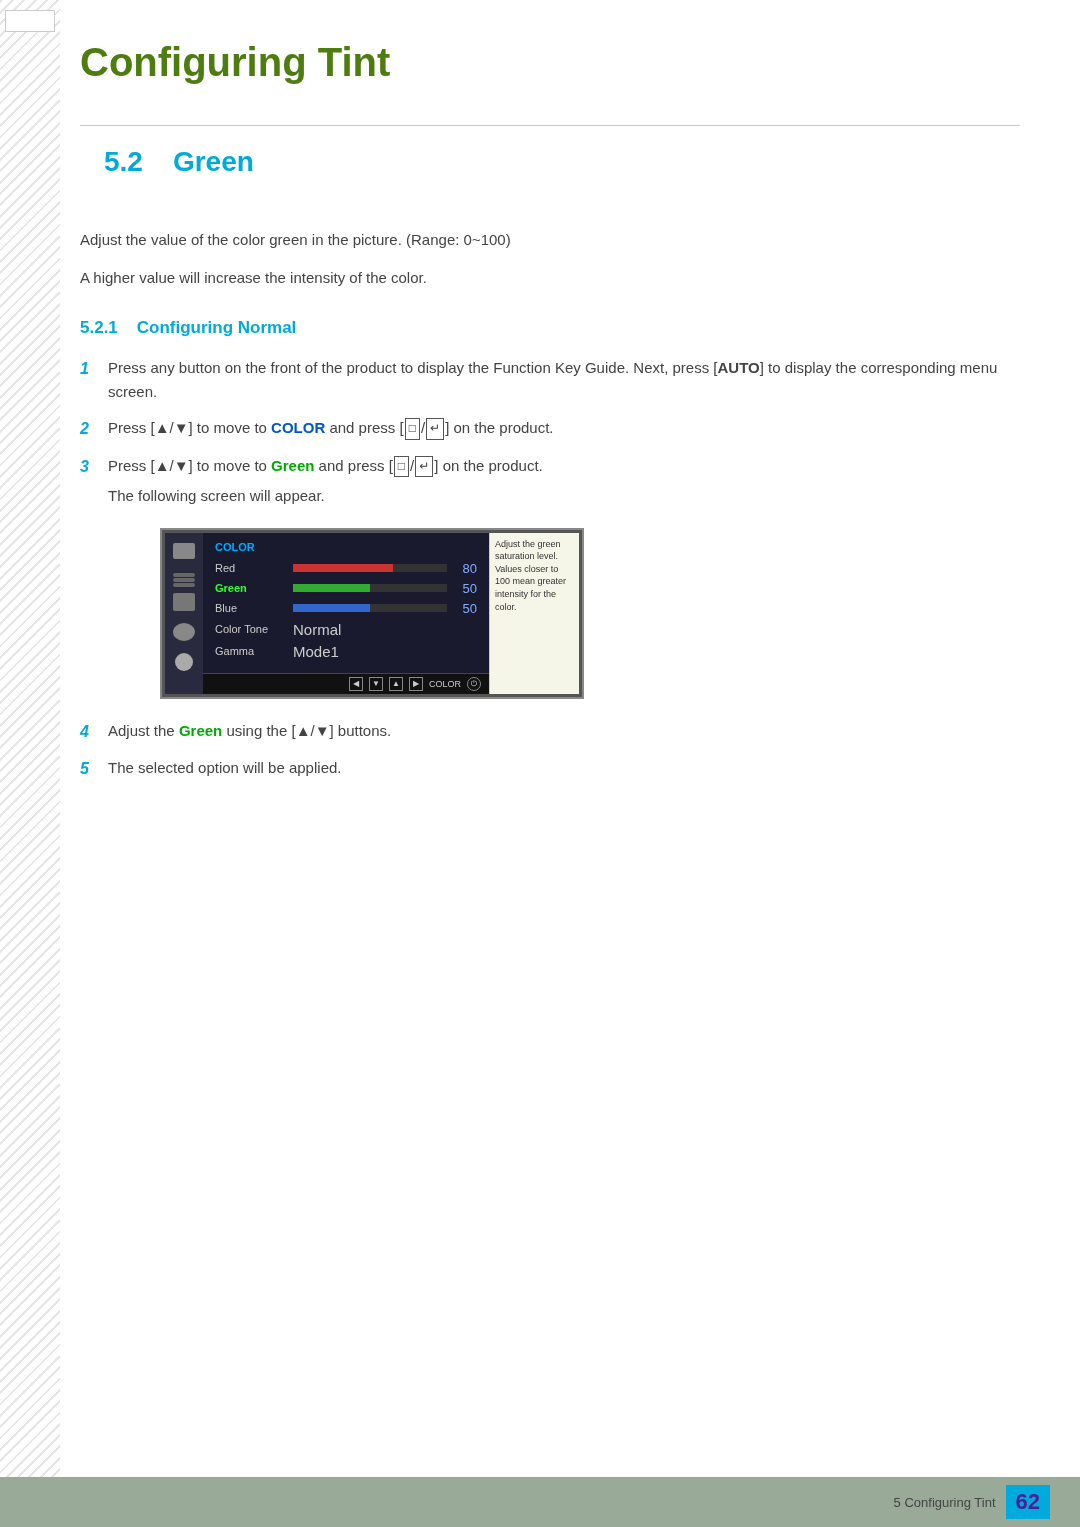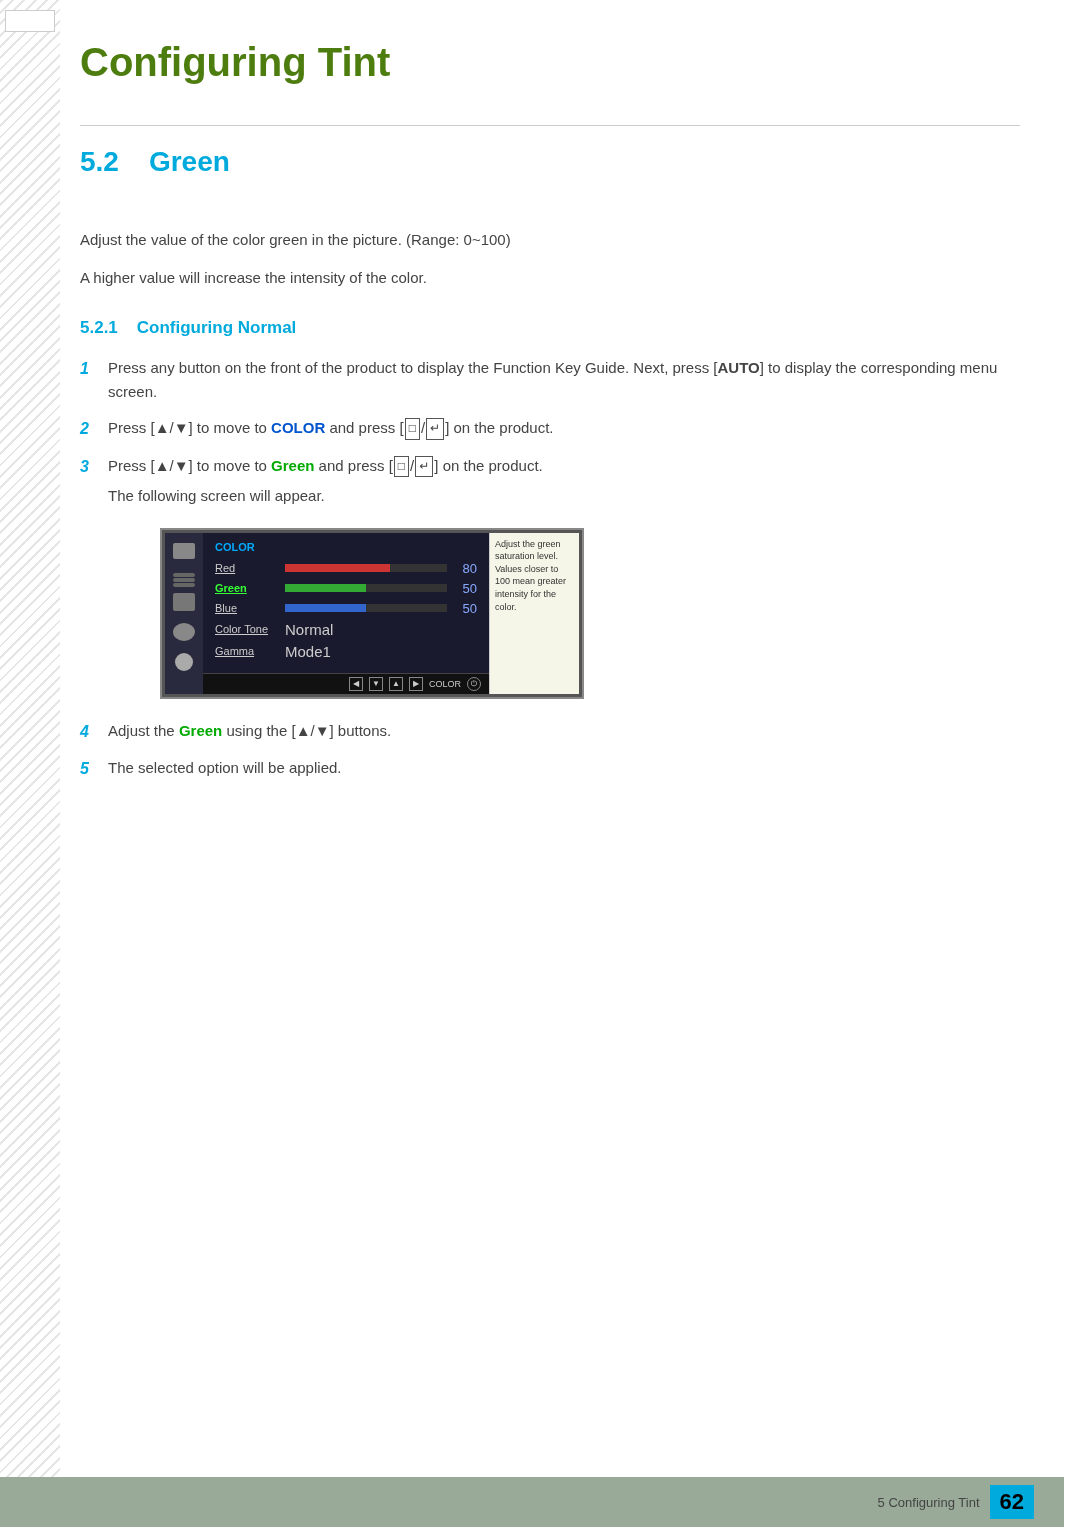--- a/index.html
+++ b/index.html
@@ -195,23 +195,22 @@
     }
 
     .menu-row {
       display: flex;
       align-items: center;
       margin-bottom: 5px;
       font-size: 11px;
     }
 
     .menu-label {
-      width: 70px;
+      width: 78px;
       color: #ccc;
-      text-decoration: underline;
     }
 
     .menu-bar-container {
       flex: 1;
       height: 8px;
       background: #333;
       margin-right: 8px;
       position: relative;
     }
 
@@ -284,38 +283,38 @@
     .monitor-wrapper {
       border: 2px solid #888;
       display: inline-block;
     }
 
     
     .footer {
       position: absolute;
       bottom: 0;
       left: 0;
-      right: 16px;
+      right: 0;
       height: 50px;
       background: #9aaa99;
       display: flex;
       align-items: center;
       justify-content: flex-end;
       padding-right: 30px;
       gap: 10px;
     }
 
     .footer-text {
       color: #444;
       font-size: 13px;
     }
 
     .footer-page {
       background: #00aadd;
-      color: #000000;
+      color: #4c1d95;
       font-size: 22px;
       font-weight: bold;
       padding: 4px 10px;
       min-width: 44px;
       text-align: center;
     }
 
     .divider-line {
       border: none;
       border-top: 1px solid #ccc;
@@ -327,21 +326,21 @@
 
 <div class="left-border"></div>
 <div class="top-tab"></div>
 
 <div class="content">
 
   <h1 class="page-title">Configuring Tint</h1>
 
   <hr class="divider-line">
 
-  <div style="display:flex; align-items:baseline; margin-bottom:25px;">
+  <div style="display:flex; align-items:baseline; margin-bottom:25px;margin-left:24px;">
     <span class="section-heading section-number">5.2</span>
     <span class="section-heading">Green</span>
   </div>
 
   <p class="body-text">Adjust the value of the color green in the picture. (Range: 0~100)</p>
   <p class="body-text">A higher value will increase the intensity of the color.</p>
 
   <div class="sub-section-heading">
     <span>5.2.1</span>
     &nbsp;&nbsp;

